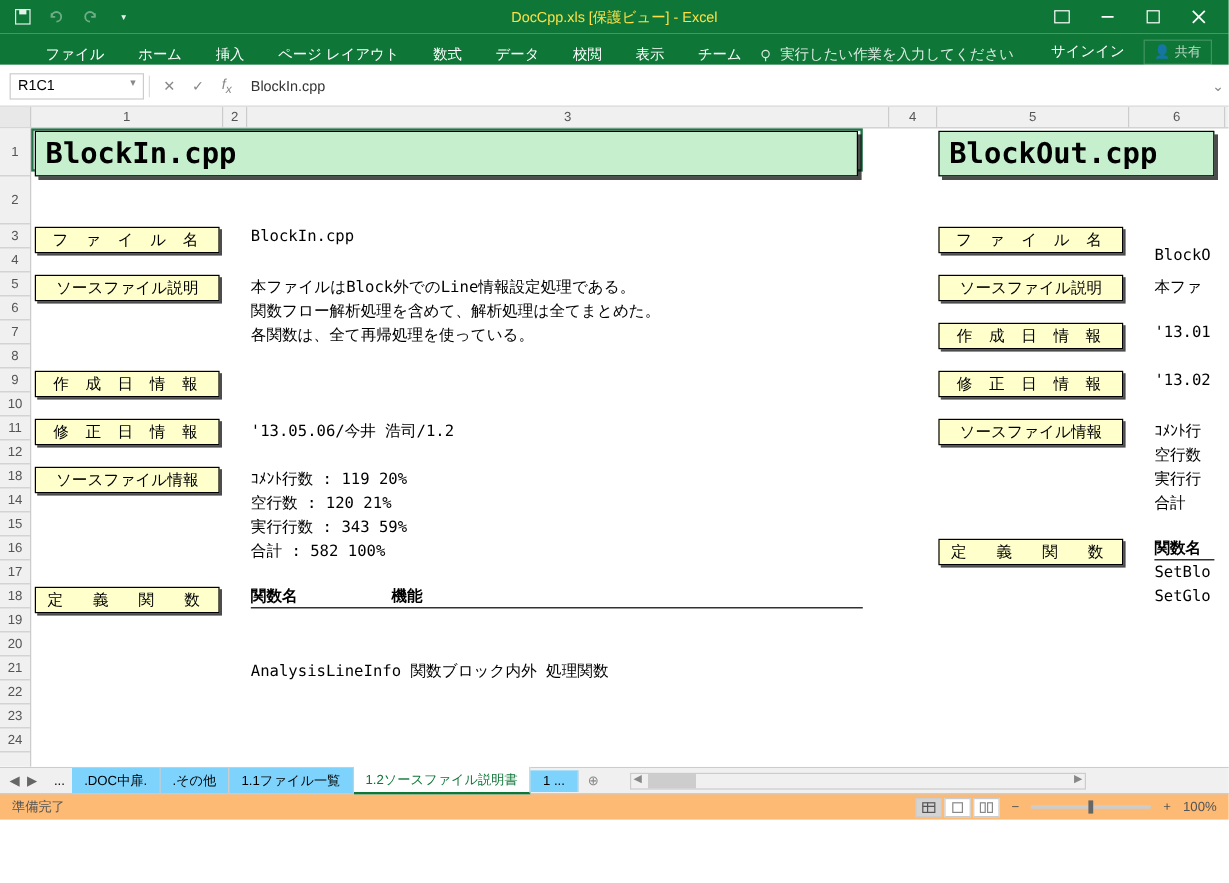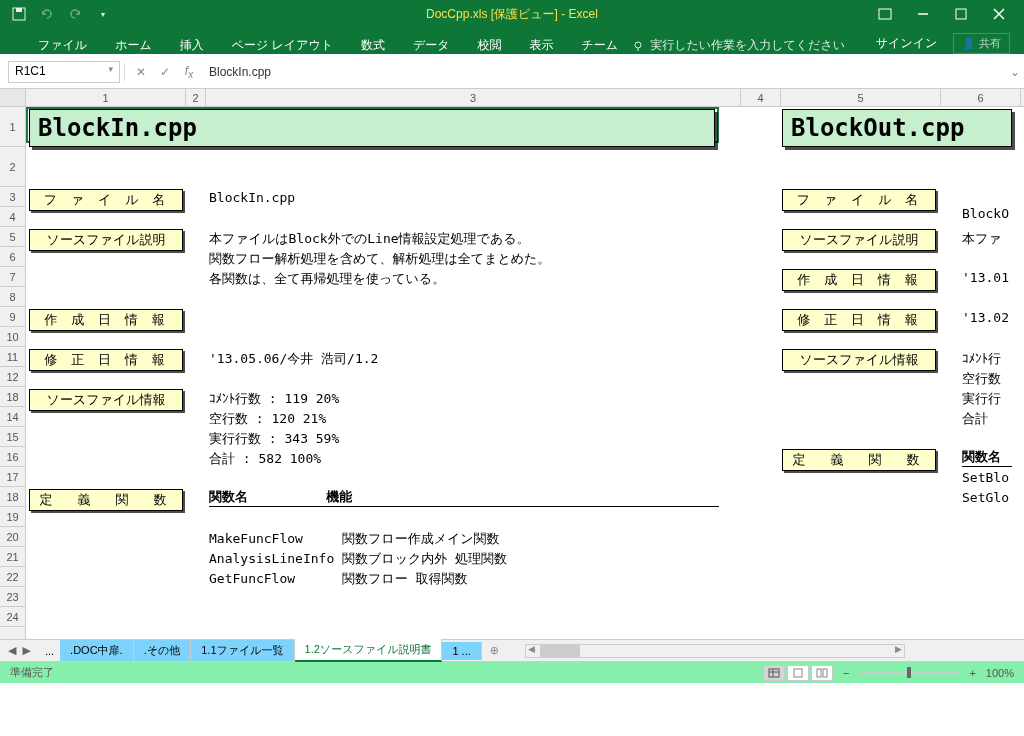--- a/index.html
+++ b/index.html
@@ -38,21 +38,21 @@
 .underlined{border-bottom:1px solid #000}
 .func-header{font-weight:bold}
 .sel-border{position:absolute;border:2px solid #217346;pointer-events:none}
 .sheet-tabs{height:22px;background:#f0f0f0;border-top:1px solid #ccc;display:flex;align-items:center;font-size:11px}
 .nav-btns{display:flex;padding:0 8px;gap:6px;color:#666}
 .tab{padding:3px 10px;border-right:1px solid #ccc;background:#7dd3fc;cursor:pointer;white-space:nowrap}
 .tab.active{background:#fff;border-bottom:2px solid #0e7637;color:#0e7637;font-weight:500}
 .tab-scroll{flex:1;display:flex;align-items:center;padding-left:10px}
 .hscroll{width:380px;height:14px;background:#f0f0f0;border:1px solid #ccc;margin-left:8px;position:relative}
 .hscroll-thumb{position:absolute;left:14px;width:40px;height:100%;background:#cdcdcd}
-.status-bar{height:22px;background:#86efac;border-top:1px solid #ccc;display:flex;align-items:center;font-size:11px;padding:0 10px;color:#555}
+.status-bar{height:22px;background:#fdba74;border-top:1px solid #ccc;display:flex;align-items:center;font-size:11px;padding:0 10px;color:#555}
 .status-right{margin-left:auto;display:flex;align-items:center;gap:10px}
 .view-btns{display:flex;gap:2px}
 .view-btn{width:22px;height:16px;border:1px solid #ccc;background:#fff;display:flex;align-items:center;justify-content:center}
 .view-btn.active{background:#d4d4d4}
 .zoom-slider{width:100px;height:3px;background:#ccc;position:relative}
 .zoom-thumb{position:absolute;left:48px;top:-4px;width:4px;height:11px;background:#666}
 svg{display:block}
 </style>
 </head>
 <body>
@@ -199,23 +199,21 @@
       <div class="field-label" style="left:3px;top:202px;width:154px">作 成 日 情 報</div>
       <div class="field-label" style="left:3px;top:242px;width:154px">修 正 日 情 報</div>
       <div class="cell-text" style="left:183px;top:243px">'13.05.06/今井 浩司/1.2</div>
       <div class="field-label tight" style="left:3px;top:282px;width:154px">ソースファイル情報</div>
       <div class="cell-text" style="left:183px;top:283px">ｺﾒﾝﾄ行数 :   119   20%</div>
       <div class="cell-text" style="left:183px;top:303px">空行数  :   120   21%</div>
       <div class="cell-text" style="left:183px;top:323px">実行行数 :   343   59%</div>
       <div class="cell-text" style="left:183px;top:343px">合計   :   582  100%</div>
       <div class="field-label" style="left:3px;top:382px;width:154px;letter-spacing:6px">定　義　関　数</div>
       <div class="cell-text func-header underlined" style="left:183px;top:381px;width:510px;white-space:pre">関数名          機能</div>
-      <div class="cell-text" style="left:183px;top:423px;white-space:pre">MakeFuncFlow     関数フロー作成メイン関数</div>
       <div class="cell-text" style="left:183px;top:443px;white-space:pre">AnalysisLineInfo 関数ブロック内外 処理関数</div>
-      <div class="cell-text" style="left:183px;top:463px;white-space:pre">GetFuncFlow      関数フロー 取得関数</div>
 
       <div class="field-label" style="left:756px;top:82px;width:154px">フ ァ イ ル 名</div>
       <div class="cell-text" style="left:936px;top:99px">BlockO</div>
       <div class="field-label tight" style="left:756px;top:122px;width:154px">ソースファイル説明</div>
       <div class="cell-text" style="left:936px;top:123px">本ファ</div>
       <div class="field-label" style="left:756px;top:162px;width:154px">作 成 日 情 報</div>
       <div class="cell-text" style="left:936px;top:163px">'13.01</div>
       <div class="field-label" style="left:756px;top:202px;width:154px">修 正 日 情 報</div>
       <div class="cell-text" style="left:936px;top:203px">'13.02</div>
       <div class="field-label tight" style="left:756px;top:242px;width:154px">ソースファイル情報</div>

